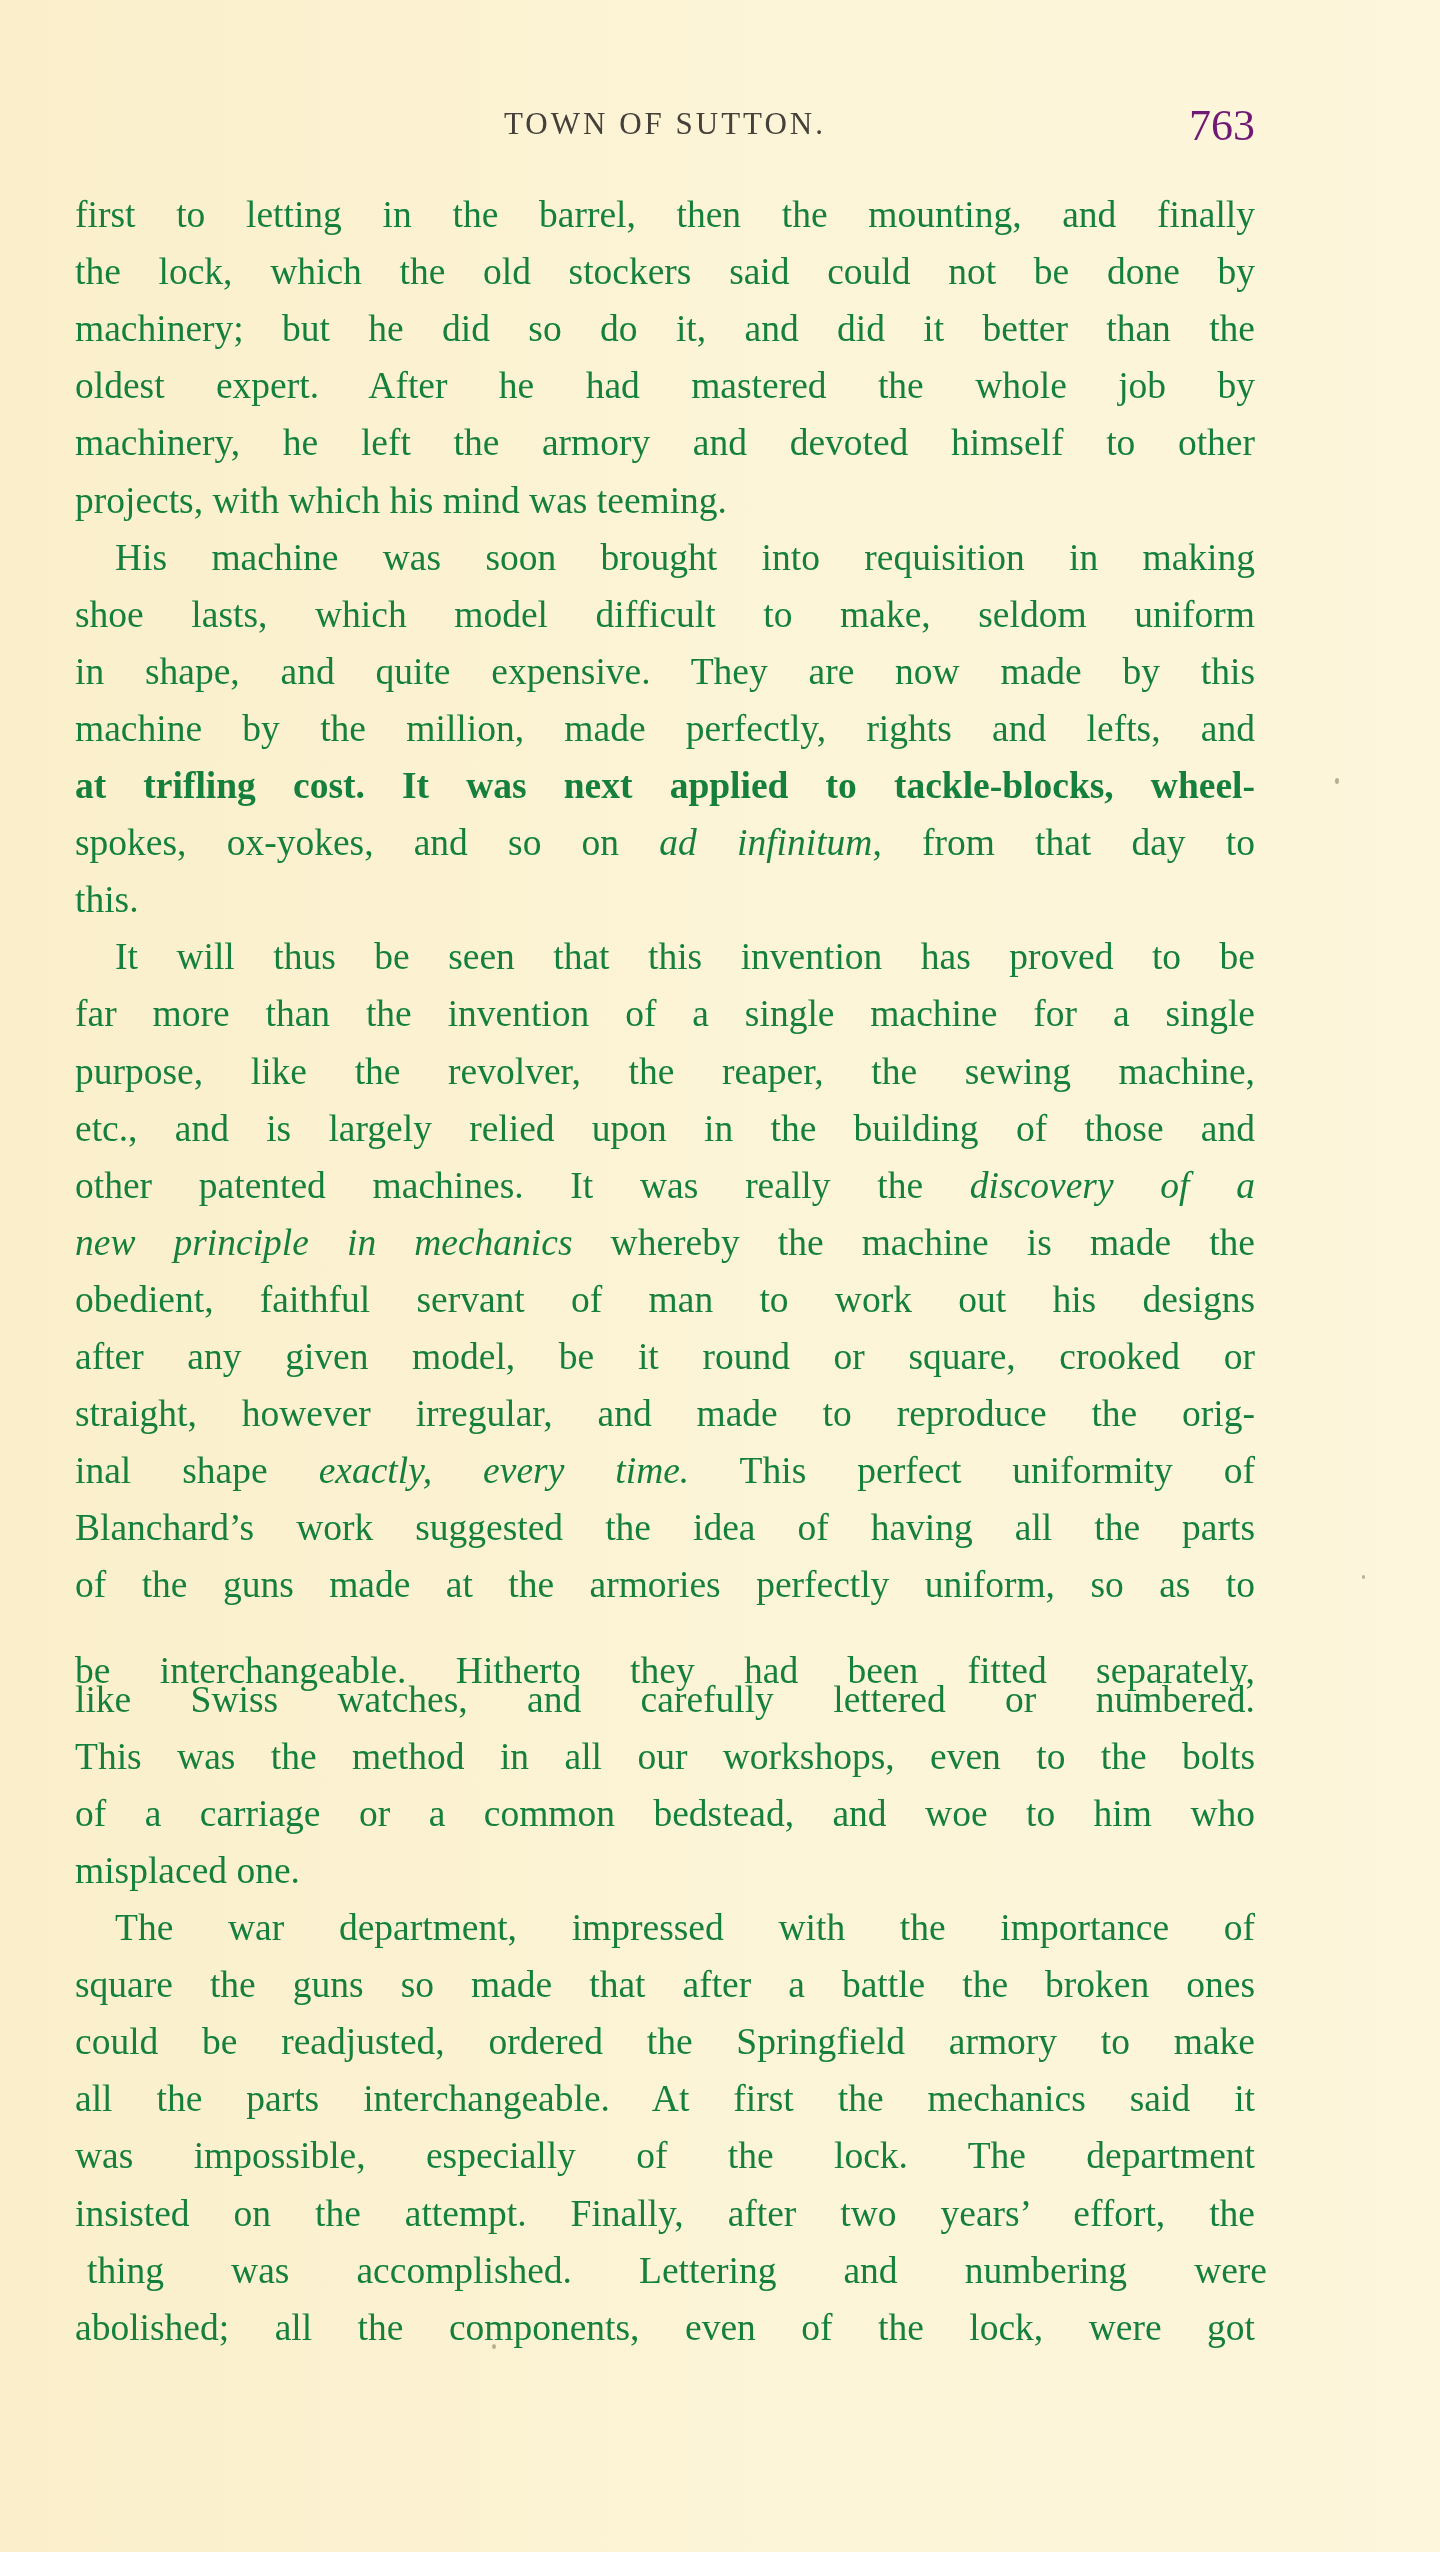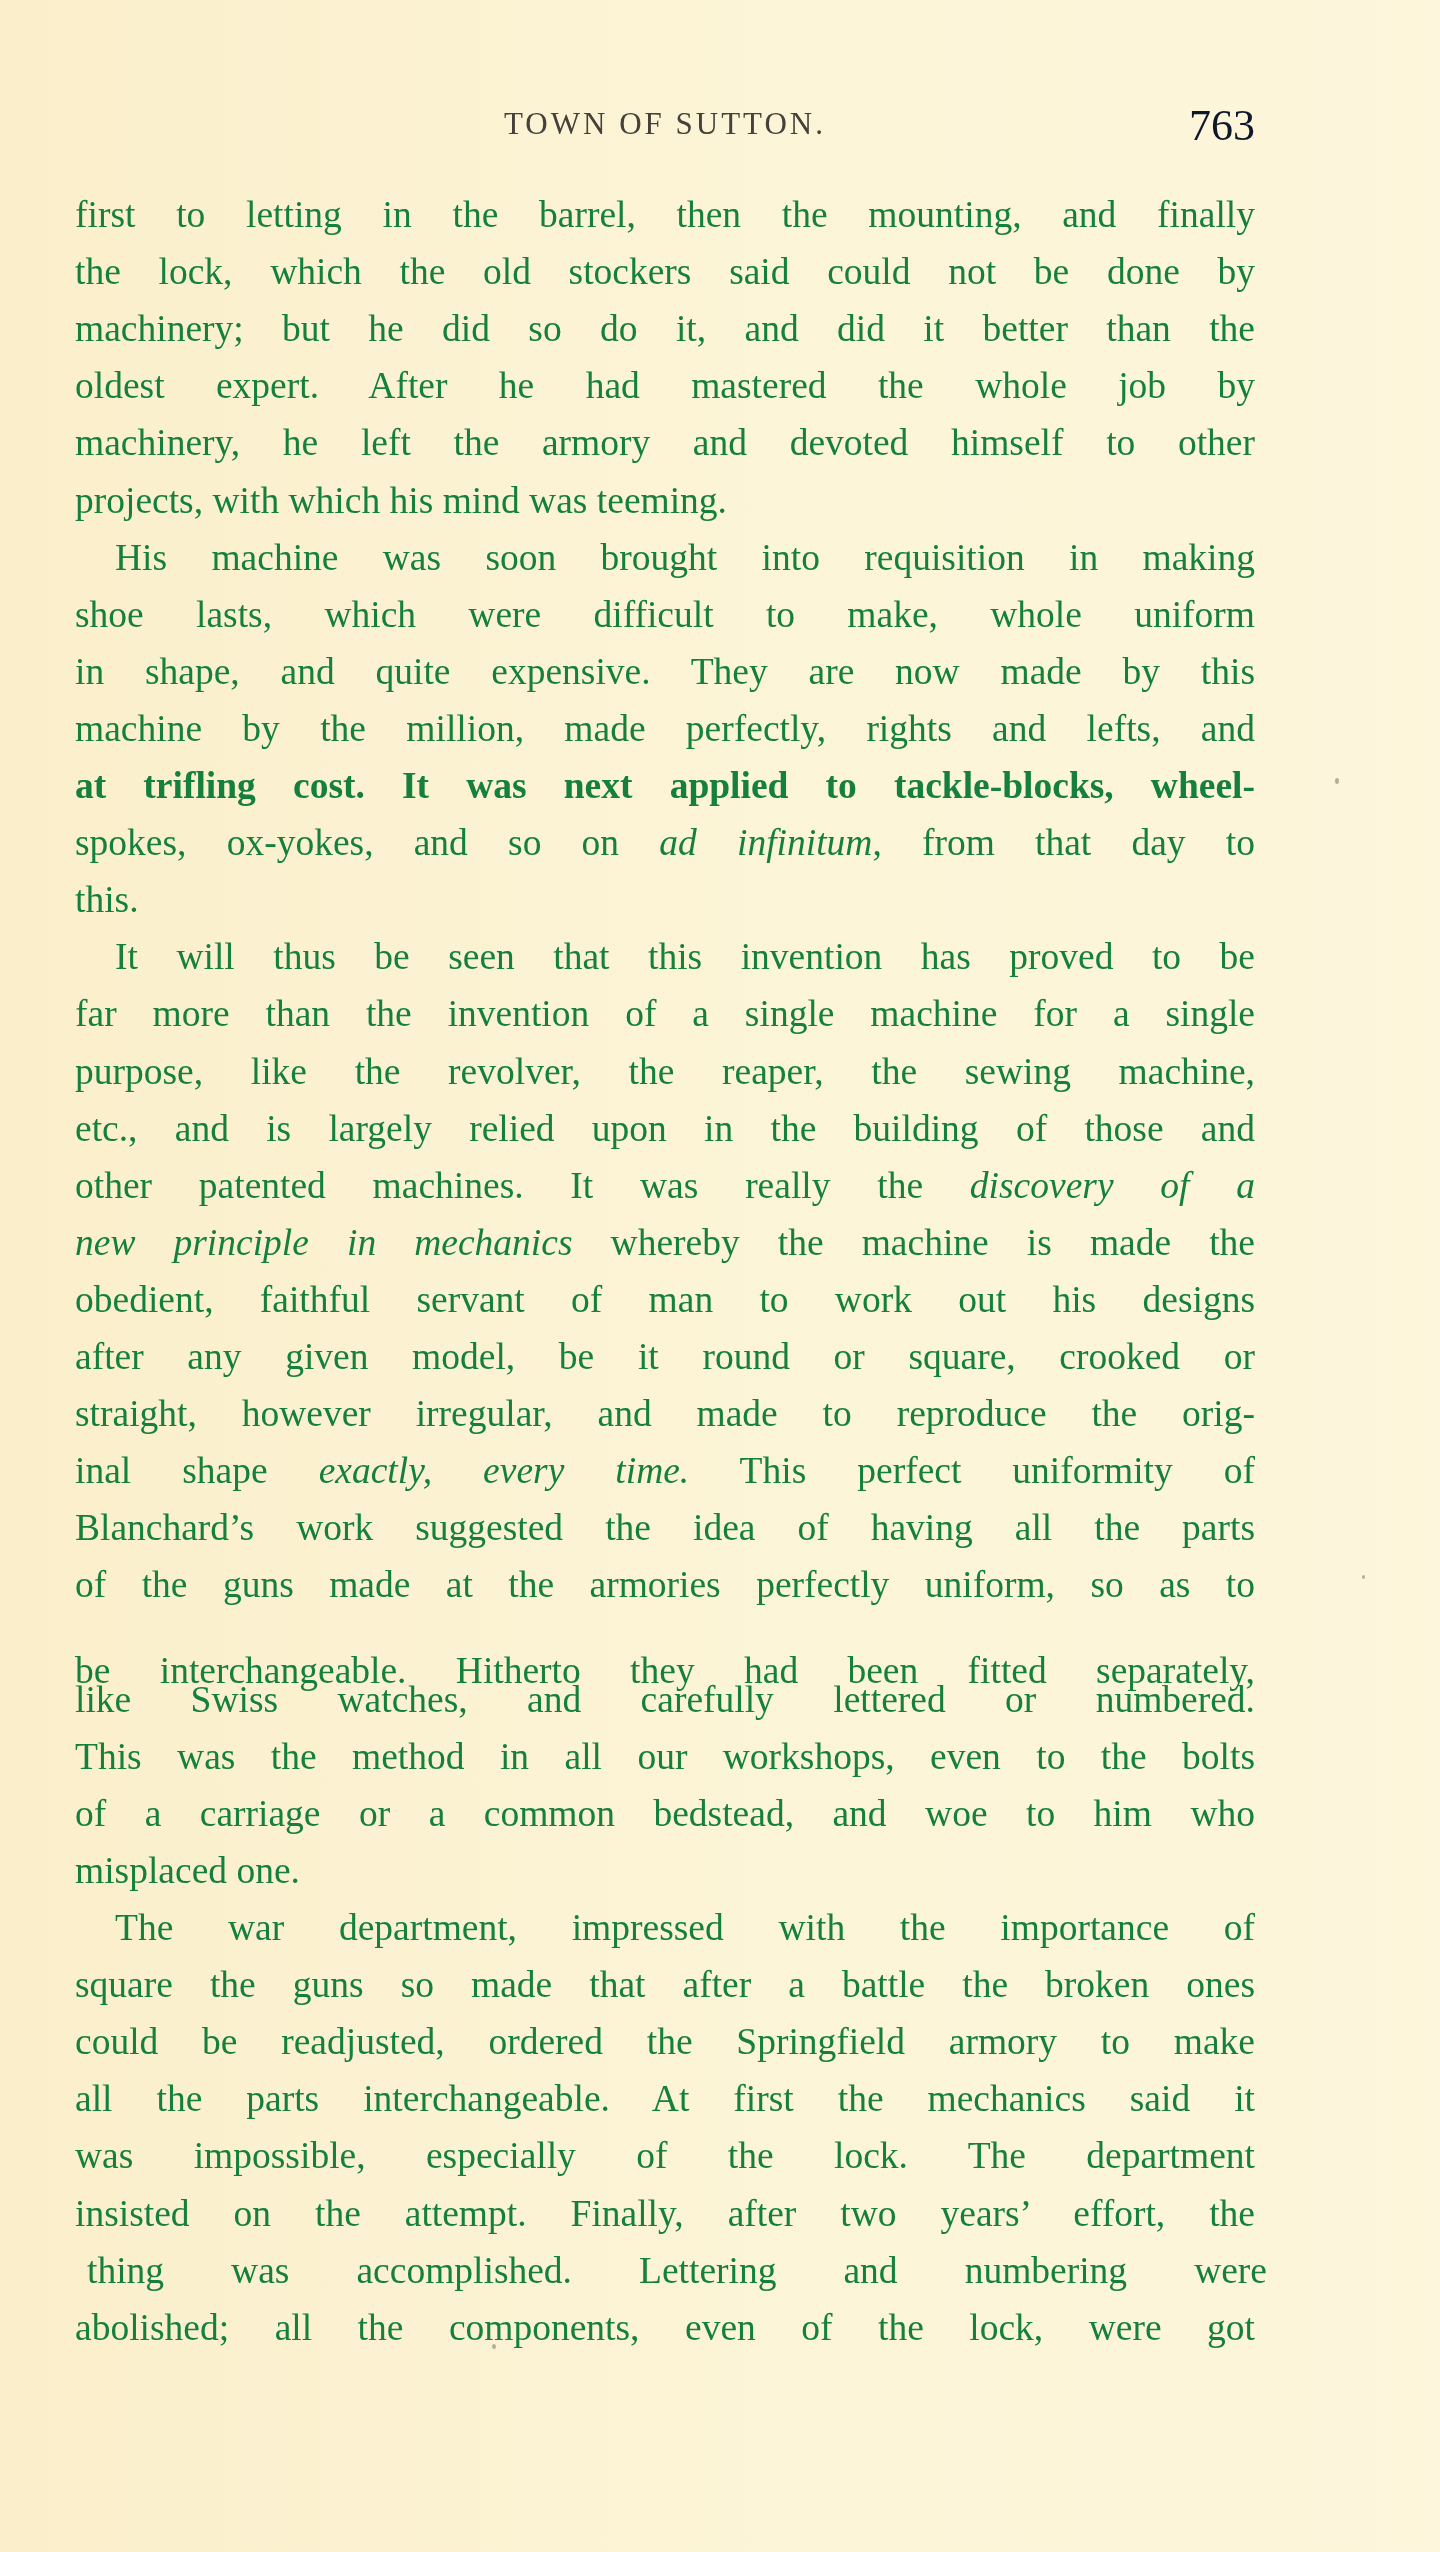--- a/index.html
+++ b/index.html
@@ -38,21 +38,21 @@
     font-size: 31px;
     letter-spacing: 3px;
     color: #45413a;
   }
   .page-number {
     position: absolute;
     right: 0;
     top: 0;
     font-family: "Liberation Serif", "DejaVu Serif", serif;
     font-size: 44px;
-    color: #0f172a;
+    color: #701a75;
   }
   .body-text {
     position: absolute;
     left: 75px;
     top: 0;
     width: 1180px;
   }
   .line {
     position: absolute;
     left: 0;
@@ -89,21 +89,21 @@
       <div>
         <div class="line" style="top: 190px;"><span>first to letting in the barrel, then the mounting, and finally</span></div>
         <div class="line" style="top: 247.1px;"><span>the lock, which the old stockers said could not be done by</span></div>
         <div class="line" style="top: 304.2px;"><span>machinery; but he did so do it, and did it better than the</span></div>
         <div class="line" style="top: 361.3px;"><span>oldest expert.  After he had mastered the whole job by</span></div>
         <div class="line" style="top: 418.4px;"><span>machinery, he left the armory and devoted himself to other</span></div>
         <div class="line last" style="top: 475.5px;"><span>projects, with which his mind was teeming.</span></div>
       </div>
       <div>
         <div class="line indent" style="top: 532.6px;"><span>His machine was soon brought into requisition in making</span></div>
-        <div class="line" style="top: 589.7px;"><span>shoe lasts, which were difficult to make, whole uniform</span></div>
+        <div class="line" style="top: 589.7px;"><span>shoe lasts, which model difficult to make, seldom uniform</span></div>
         <div class="line" style="top: 646.8px;"><span>in shape, and quite expensive.  They are now made by this</span></div>
         <div class="line" style="top: 703.9px;"><span>machine by the million, made perfectly, rights and lefts, and</span></div>
         <div class="line" style="top: 761px; font-weight: bold;"><span>at trifling cost.  It was next applied to tackle-blocks, wheel-</span></div>
         <div class="line" style="top: 818.1px;"><span>spokes, ox-yokes, and so on </span><em>ad infinitum</em><span>, from that day to</span></div>
         <div class="line last" style="top: 875.2px;"><span>this.</span></div>
       </div>
       <div>
         <div class="line indent" style="top: 932.3px;"><span>It will thus be seen that this invention has proved to be</span></div>
         <div class="line" style="top: 989.4px;"><span>far more than the invention of a single machine for a single</span></div>
         <div class="line" style="top: 1046.5px;"><span>purpose, like the revolver, the reaper, the sewing machine,</span></div>

